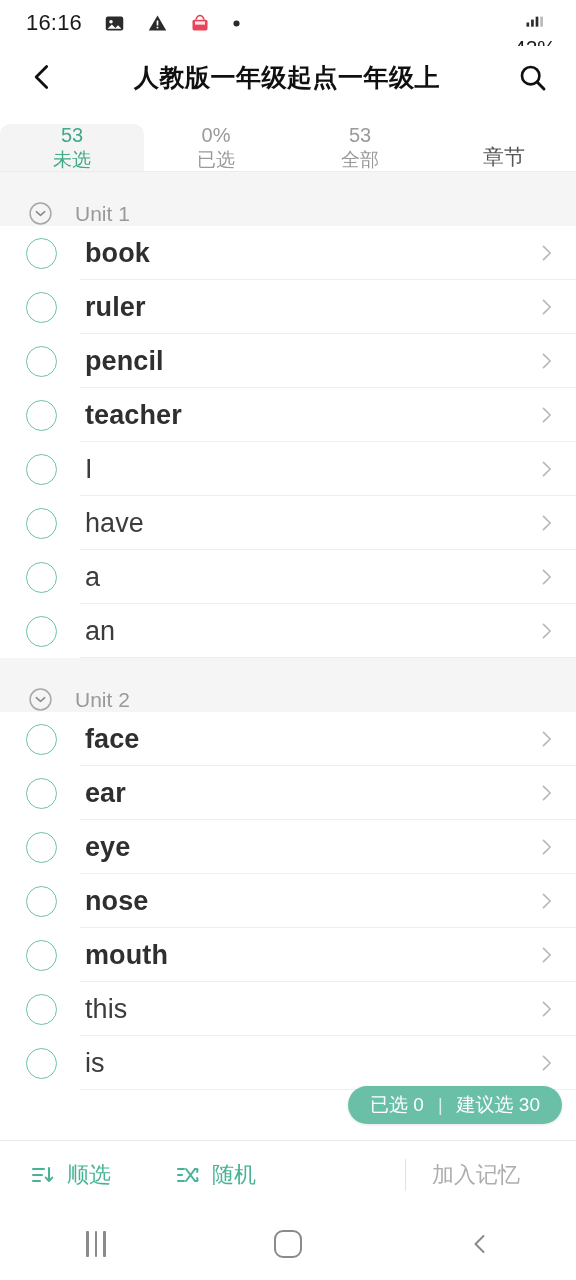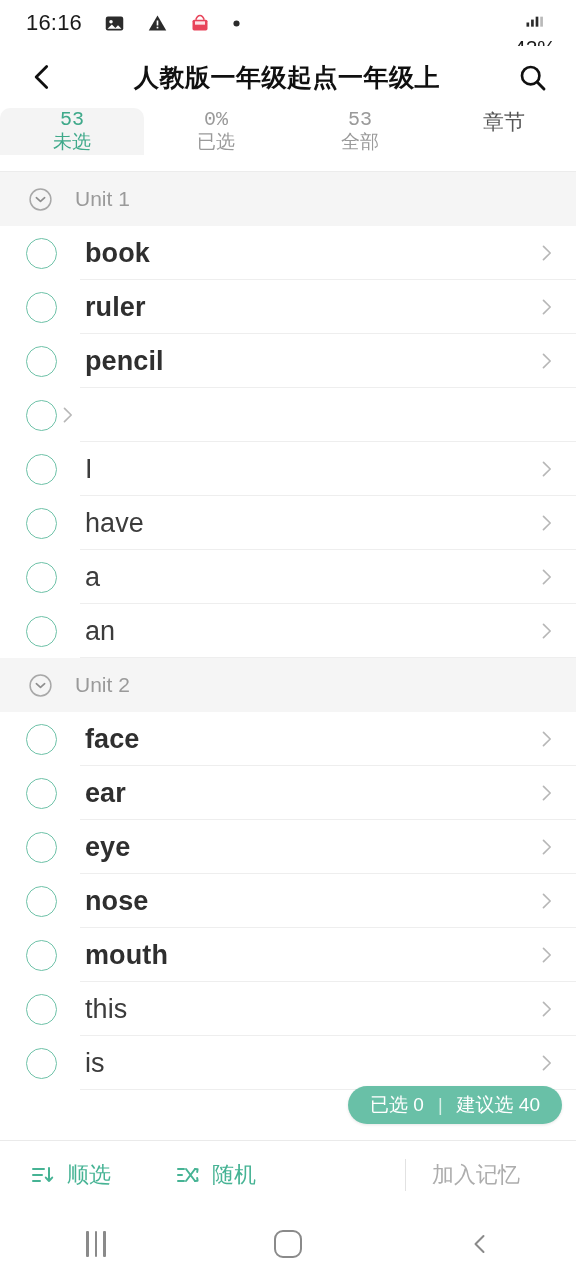--- a/index.html
+++ b/index.html
@@ -33,39 +33,38 @@
   }
   .hdr-title {
     font-size:25px; font-weight:bold; color:#101010;
     letter-spacing:.5px; flex:1; text-align:center;
   }
   .hdr-btn { width:44px; height:44px; display:flex; align-items:center; justify-content:center; }
 
   
   .tabs {
     height:64px; flex:0 0 64px;
-    display:flex; align-items:flex-start; background:#fff;
+    display:flex; align-items:flex-end; background:#fff;
     border-bottom:1px solid #ececec;
-    font-family:Liberation Mono, monospace;
   }
   .tab {
     flex:1 1 0; display:flex; flex-direction:column;
     align-items:center; justify-content:center; gap:2px;
   }
   .tab.active { background:#f4f4f4; border-radius:10px 10px 0 0; }
   .tab-top { font-size:20px; color:#9a9a9a; line-height:1.15; }
   .tab-bot { font-size:19px; color:#9a9a9a; line-height:1.15; }
   .tab.active .tab-top, .tab.active .tab-bot { color:#3fa98a; }
   .tab.single { justify-content:center; }
   .tab.single .tab-single { font-size:21px; color:#555; }
 
   
   .list { flex:1 1 auto; overflow:hidden; background:#fff; position:relative; }
   .unit-head {
-    height:54px; display:flex; align-items:center; gap:22px;
+    height:54px; display:flex; align-items:flex-end; gap:22px;
     padding-left:28px; background:#f5f5f5;
   }
   .unit-label { font-size:21px; color:#9a9a9a; }
   .row {
     height:54px; display:flex; align-items:center;
     padding-left:26px; padding-right:20px; position:relative; background:#fff;
   }
   .row::after {
     content:""; position:absolute; left:80px; right:0; bottom:0;
     height:1px; background:#eeeeee;
@@ -257,20 +256,21 @@
       <span class="circle"></span>
       <span class="word bold">pencil</span>
       <span class="chev-r">
           <svg class="ic" width="20" height="22" viewBox="0 0 24 24">
             <path d="M9 4l8 8-8 8" stroke="#a0a0a0" stroke-width="2" fill="none" stroke-linecap="round" stroke-linejoin="round"></path>
           </svg>
         </span>
     </div>
     <div class="row">
       <span class="circle"></span>
+      <span class="word bold">teacher</span>
       <span class="chev-r">
           <svg class="ic" width="20" height="22" viewBox="0 0 24 24">
             <path d="M9 4l8 8-8 8" stroke="#a0a0a0" stroke-width="2" fill="none" stroke-linecap="round" stroke-linejoin="round"></path>
           </svg>
         </span>
     </div>
     <div class="row">
       <span class="circle"></span>
       <span class="word">I</span>
       <span class="chev-r">
@@ -377,21 +377,21 @@
       <span class="chev-r">
           <svg class="ic" width="20" height="22" viewBox="0 0 24 24">
             <path d="M9 4l8 8-8 8" stroke="#a0a0a0" stroke-width="2" fill="none" stroke-linecap="round" stroke-linejoin="round"></path>
           </svg>
         </span>
     </div>
 
     <div class="badge">
       <span>已选 0</span>
       <span class="sep">|</span>
-      <span>建议选 40</span>
+      <span>建议选 30</span>
     </div>
   </div>
 
   <div class="toolbar">
     <div class="tool">
       <span>
         <svg class="ic" width="26" height="24" viewBox="0 0 24 24">
           <path d="M2 6h11M2 12h9M2 18h7" stroke="#46b394" stroke-width="2" stroke-linecap="round"></path>
           <path d="M18 5v13M18 18l-3.2-3.4M18 18l3.2-3.4" stroke="#46b394" stroke-width="2" fill="none" stroke-linecap="round" stroke-linejoin="round"></path>
         </svg>

